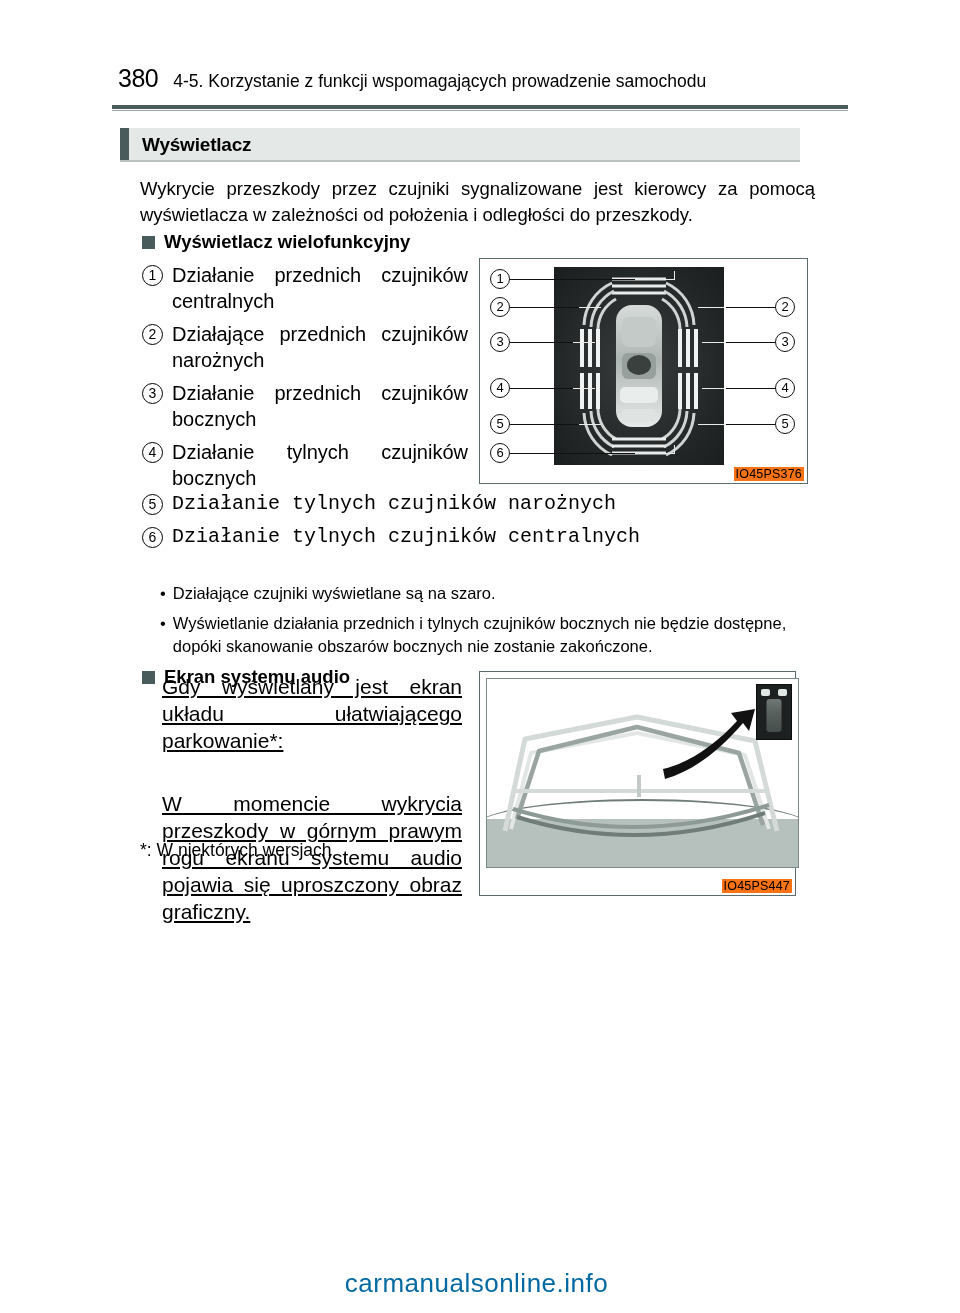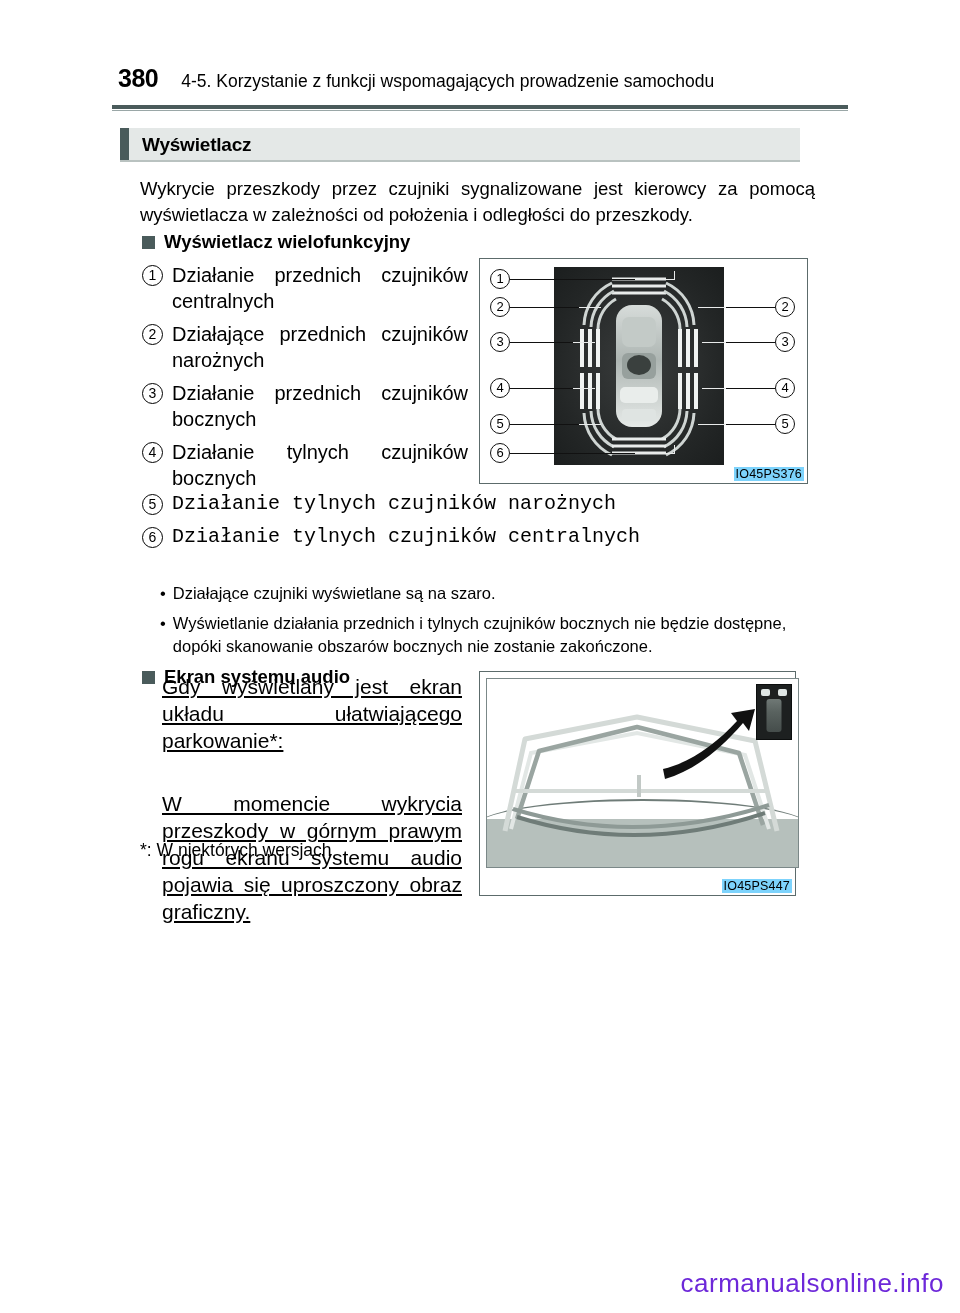--- a/index.html
+++ b/index.html
@@ -25,27 +25,27 @@
   .header {
     position: absolute;
     left: 118px;
     top: 66px;
     width: 724px;
     display: flex;
     align-items: baseline;
   }
   .page-num {
     font-size: 25px;
-    font-weight: bold;
+    font-weight: normal;
     letter-spacing: -0.5px;
     line-height: 1;
   }
   .header-title {
     font-size: 17.5px;
-    margin-left: 23px;
+    margin-left: 15px;
     line-height: 1;
     white-space: nowrap;
   }
   .header-rule {
     position: absolute;
     left: 112px;
     top: 105px;
     width: 736px;
     height: 4px;
     background: #4a5b5b;
@@ -216,21 +216,21 @@
     top: 671px;
     width: 317px;
     height: 225px;
   }
   .fig-caption {
     position: absolute;
     right: 3px;
     bottom: 2px;
     font-size: 12.5px;
     letter-spacing: 0.2px;
-    background: #7dd3fc;
+    background: #f97316;
     padding: 0 2px;
     font-family: "Liberation Sans", sans-serif;
   }
 
   
   .sensor-stage {
     position: absolute;
     left: 0; top: 0; right: 0; bottom: 0;
   }
   .sensor-dark {
@@ -318,25 +318,25 @@
     height: 7px;
     background: #dfe6e4;
     border-radius: 2px;
   }
   .inset-sensor.l { left: 4px; }
   .inset-sensor.r { right: 4px; }
 
   .watermark {
     position: absolute;
     left: 0;
-    right: 16px;
+    right: 7px;
     bottom: 14px;
-    text-align: right;
+    text-align: center;
     font-size: 26px;
-    color: #6d28d9;
+    color: #0369a1;
     letter-spacing: 0.5px;
   }
 </style>
 </head>
 <body>
 
 <div class="page">
 
   <div class="header">
     <span class="page-num">380</span>

